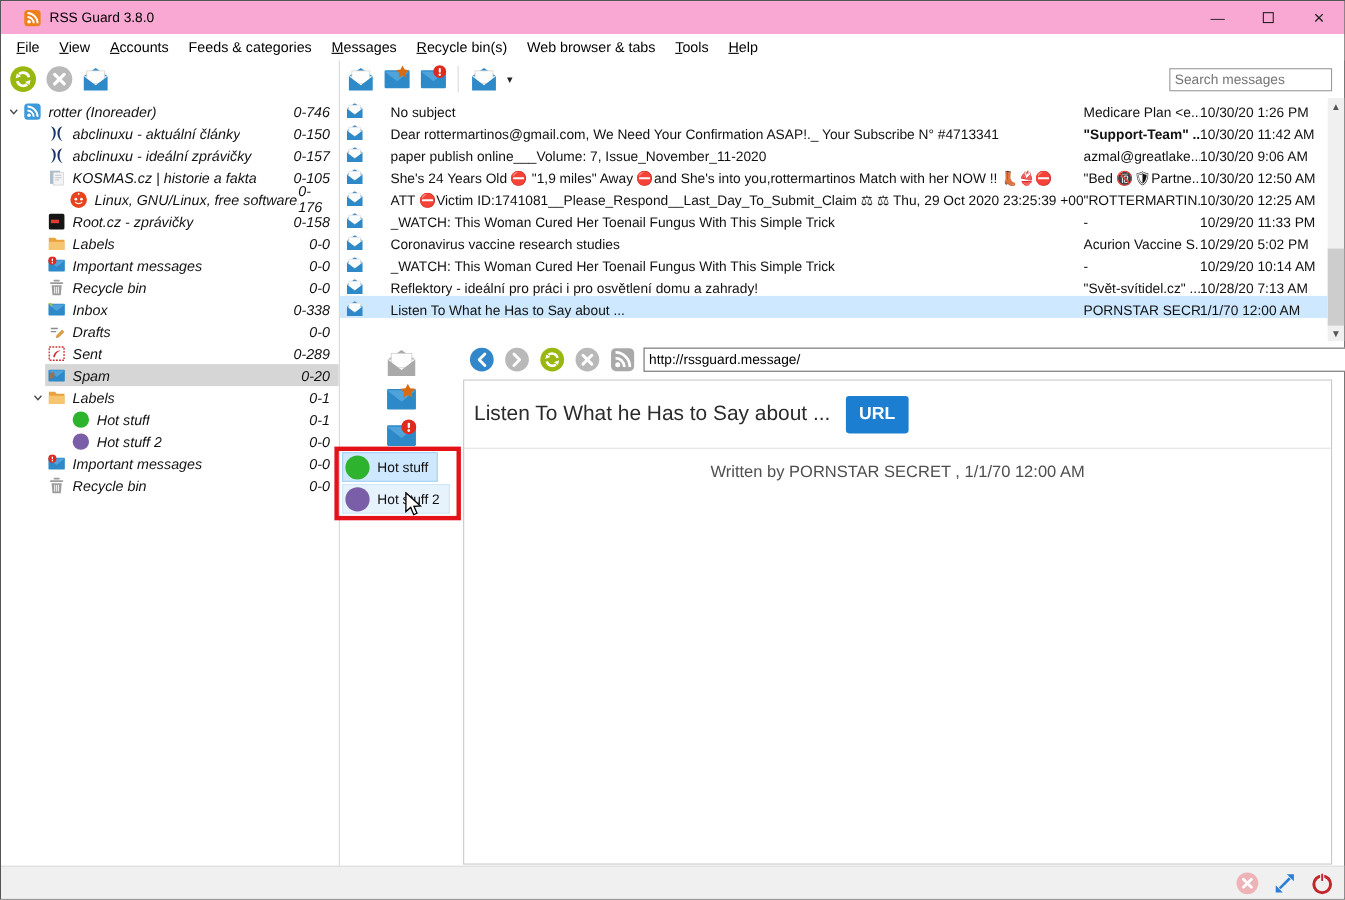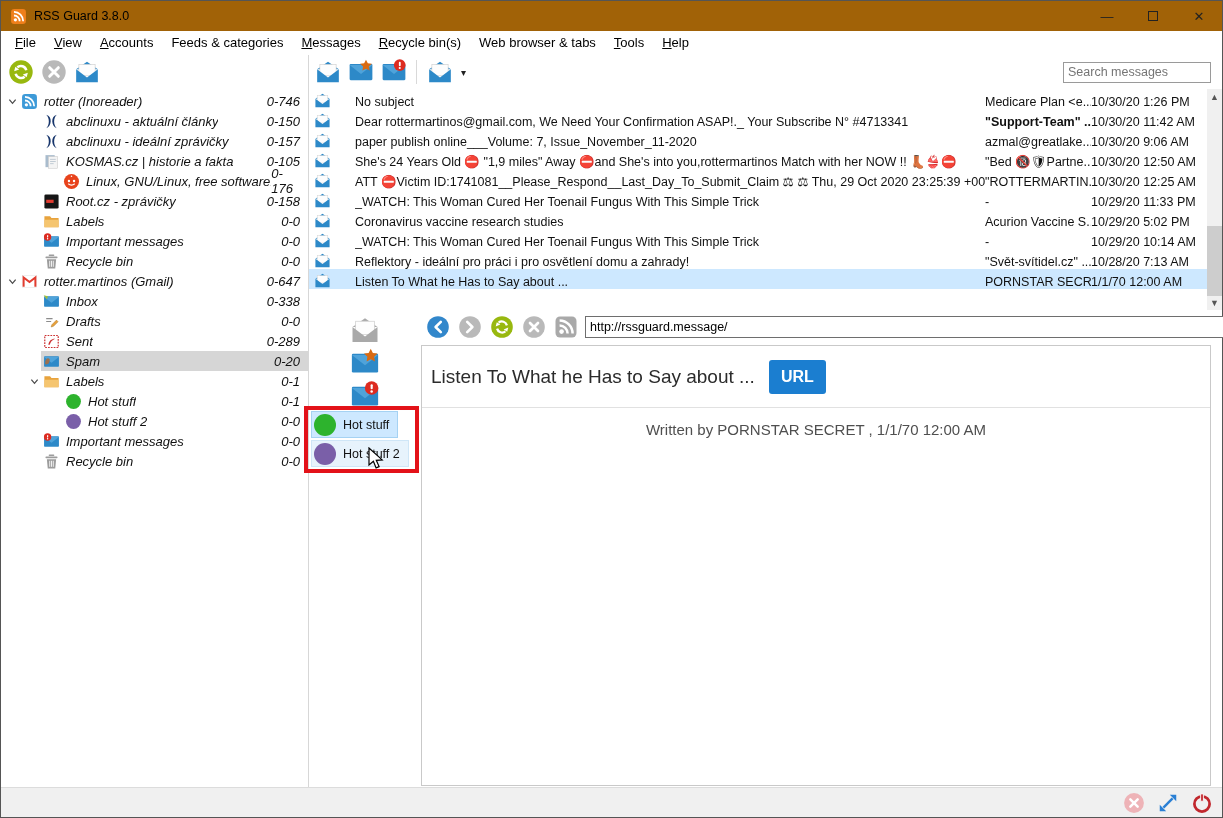--- a/index.html
+++ b/index.html
@@ -1,21 +1,21 @@
 <!DOCTYPE html>
 <html><head>
 <meta charset="utf-8">
 <style>
   * { margin:0; padding:0; box-sizing:border-box; }
   html,body { width:1223px; height:818px; }
   body { font-family:"Liberation Sans", sans-serif; font-size:13px; color:#111; background:#fff; overflow:hidden; }
   .window { position:relative; width:1223px; height:818px; background:#fff; border:1px solid #555; }
 
   
-  .titlebar { position:absolute; left:0; top:0; width:100%; height:30px; display:flex; align-items:center; background:#a16207; }
+  .titlebar { position:absolute; left:0; top:0; width:100%; height:30px; display:flex; align-items:center; background:#f9a8d4;padding-left:11px; }
   .titlebar .logo { margin-left:9px; width:17px; height:17px; }
   .titlebar .title { margin-left:7px; font-size:12.5px; color:#000; }
   .win-controls { margin-left:auto; display:flex; height:100%; }
   .win-btn { width:46px; height:100%; display:flex; align-items:center; justify-content:center; color:#222; font-size:13px; }
   .maxi { width:10px; height:10px; border:1px solid #222; }
 
   
   .menubar { position:absolute; left:0; top:30px; width:100%; height:24px; display:flex; align-items:center; background:#fff; padding-left:5px; }
   .menu-item { padding:0 9px; height:22px; line-height:22px; color:#000; }
   .menu-item u { text-decoration:underline; }
@@ -274,37 +274,20 @@
               <span class="feed-ico">
                 <svg viewBox="0 0 24 24" fill="#9c9c9c">
                   <rect x="8" y="2" width="8" height="2.2" rx="1"></rect>
                   <rect x="3.5" y="5" width="17" height="2.4" rx="1"></rect>
                   <path d="M5.5 8.8h13l-1.2 13H6.7z"></path>
                   <path d="M9.5 11v8.5M12 11v8.5M14.5 11v8.5" stroke="#fff" stroke-width="1.2"></path>
                 </svg>
               </span>
               <span class="feed-label">Recycle bin</span>
               <span class="feed-count">0-0</span>
-            </div>
-          </div>
-          <div class="feed-row" style="padding-left: 4px;">
-            <span class="feed-chev">
-              <svg width="9" height="9" viewBox="0 0 10 10">
-                <path d="M1.5 3l3.5 4 3.5-4" stroke="#4a4a4a" stroke-width="1.4" fill="none"></path>
-              </svg>
-            </span>
-            <div class="feed-body">
-              <span class="feed-ico">
-                <svg viewBox="0 0 24 24">
-                  <rect x="2" y="3.5" width="20" height="17" fill="#fff" stroke="#e3e3e3" stroke-width="0.8"></rect>
-                  <path d="M3.7 19.5V6.3L12 12.8l8.3-6.5v13.2" fill="none" stroke="#e23c2f" stroke-width="2.8"></path>
-                </svg>
-              </span>
-              <span class="feed-label">rotter.martinos (Gmail)</span>
-              <span class="feed-count">0-647</span>
             </div>
           </div>
           <div class="feed-row" style="padding-left: 40px;">
             <div class="feed-body">
               <span class="feed-ico">
                 <svg viewBox="0 0 24 24">
                   <rect x="1.5" y="4.5" width="21" height="15" rx="1" fill="#2d89c8"></rect>
                   <path d="M1.5 5.5h21L12 13.8z" fill="#4fa3da"></path>
                   <path d="M1 3l6 1.5L5.5 9z" fill="#a3bf3a"></path>
                 </svg>

